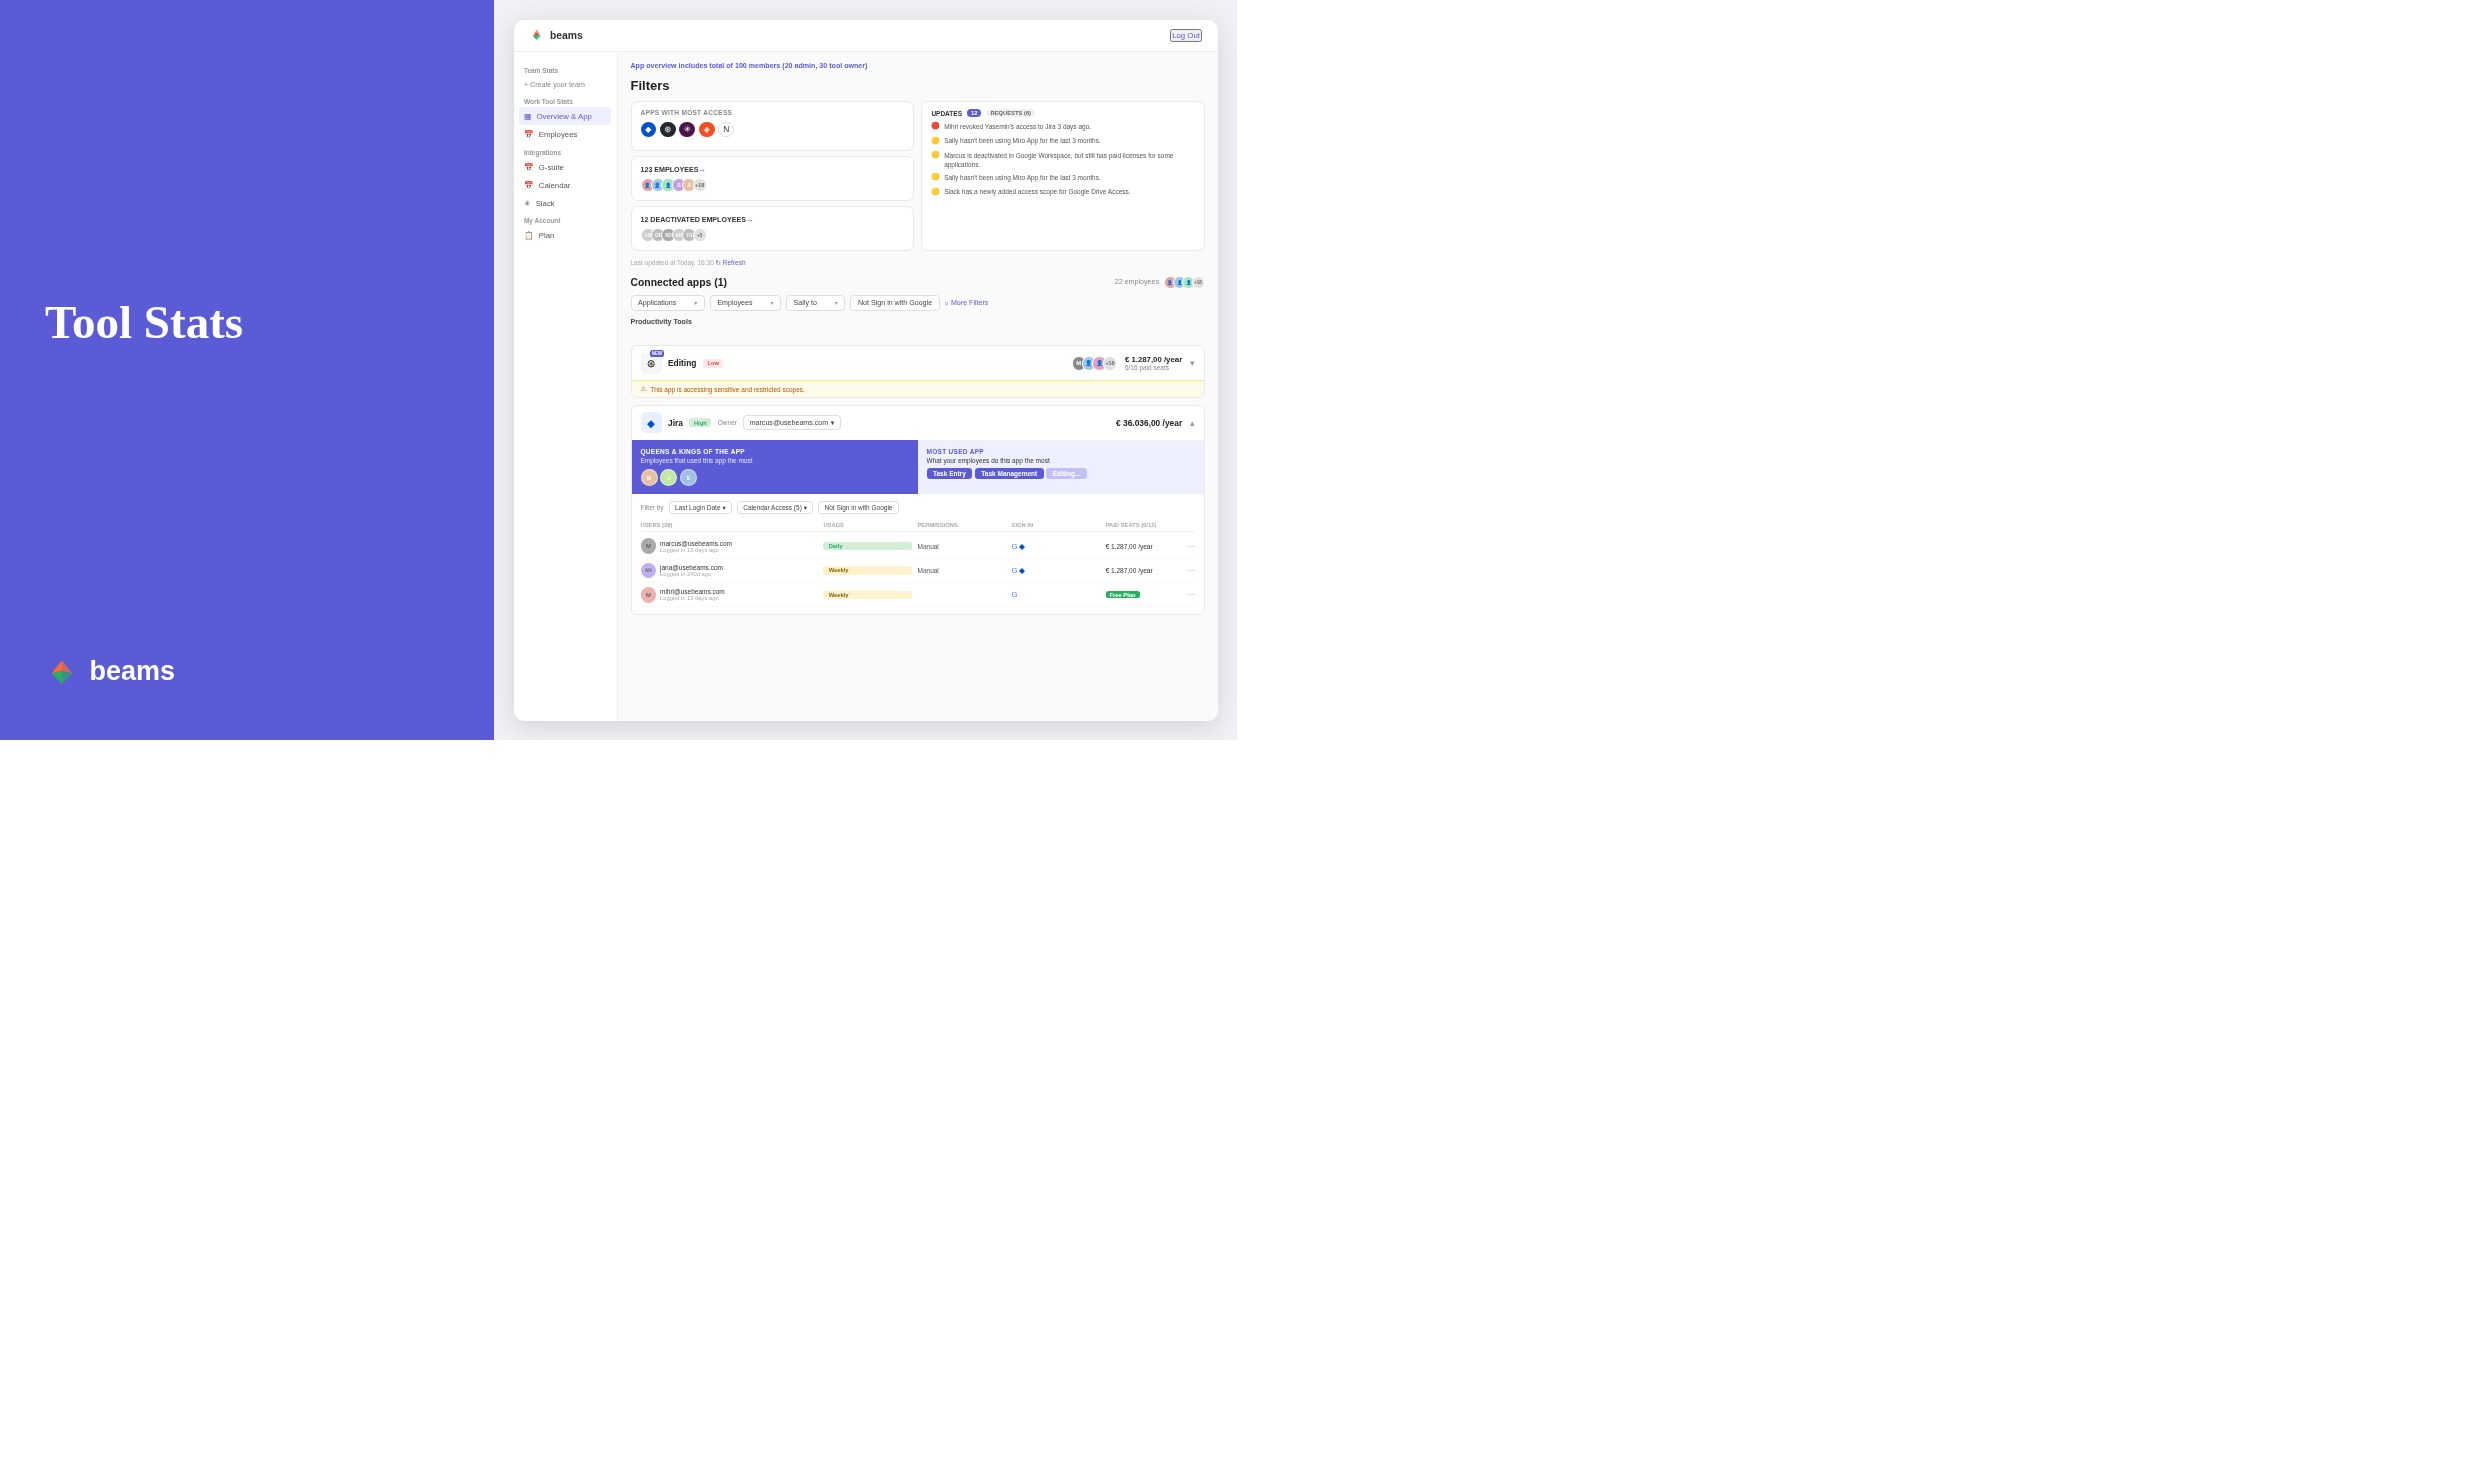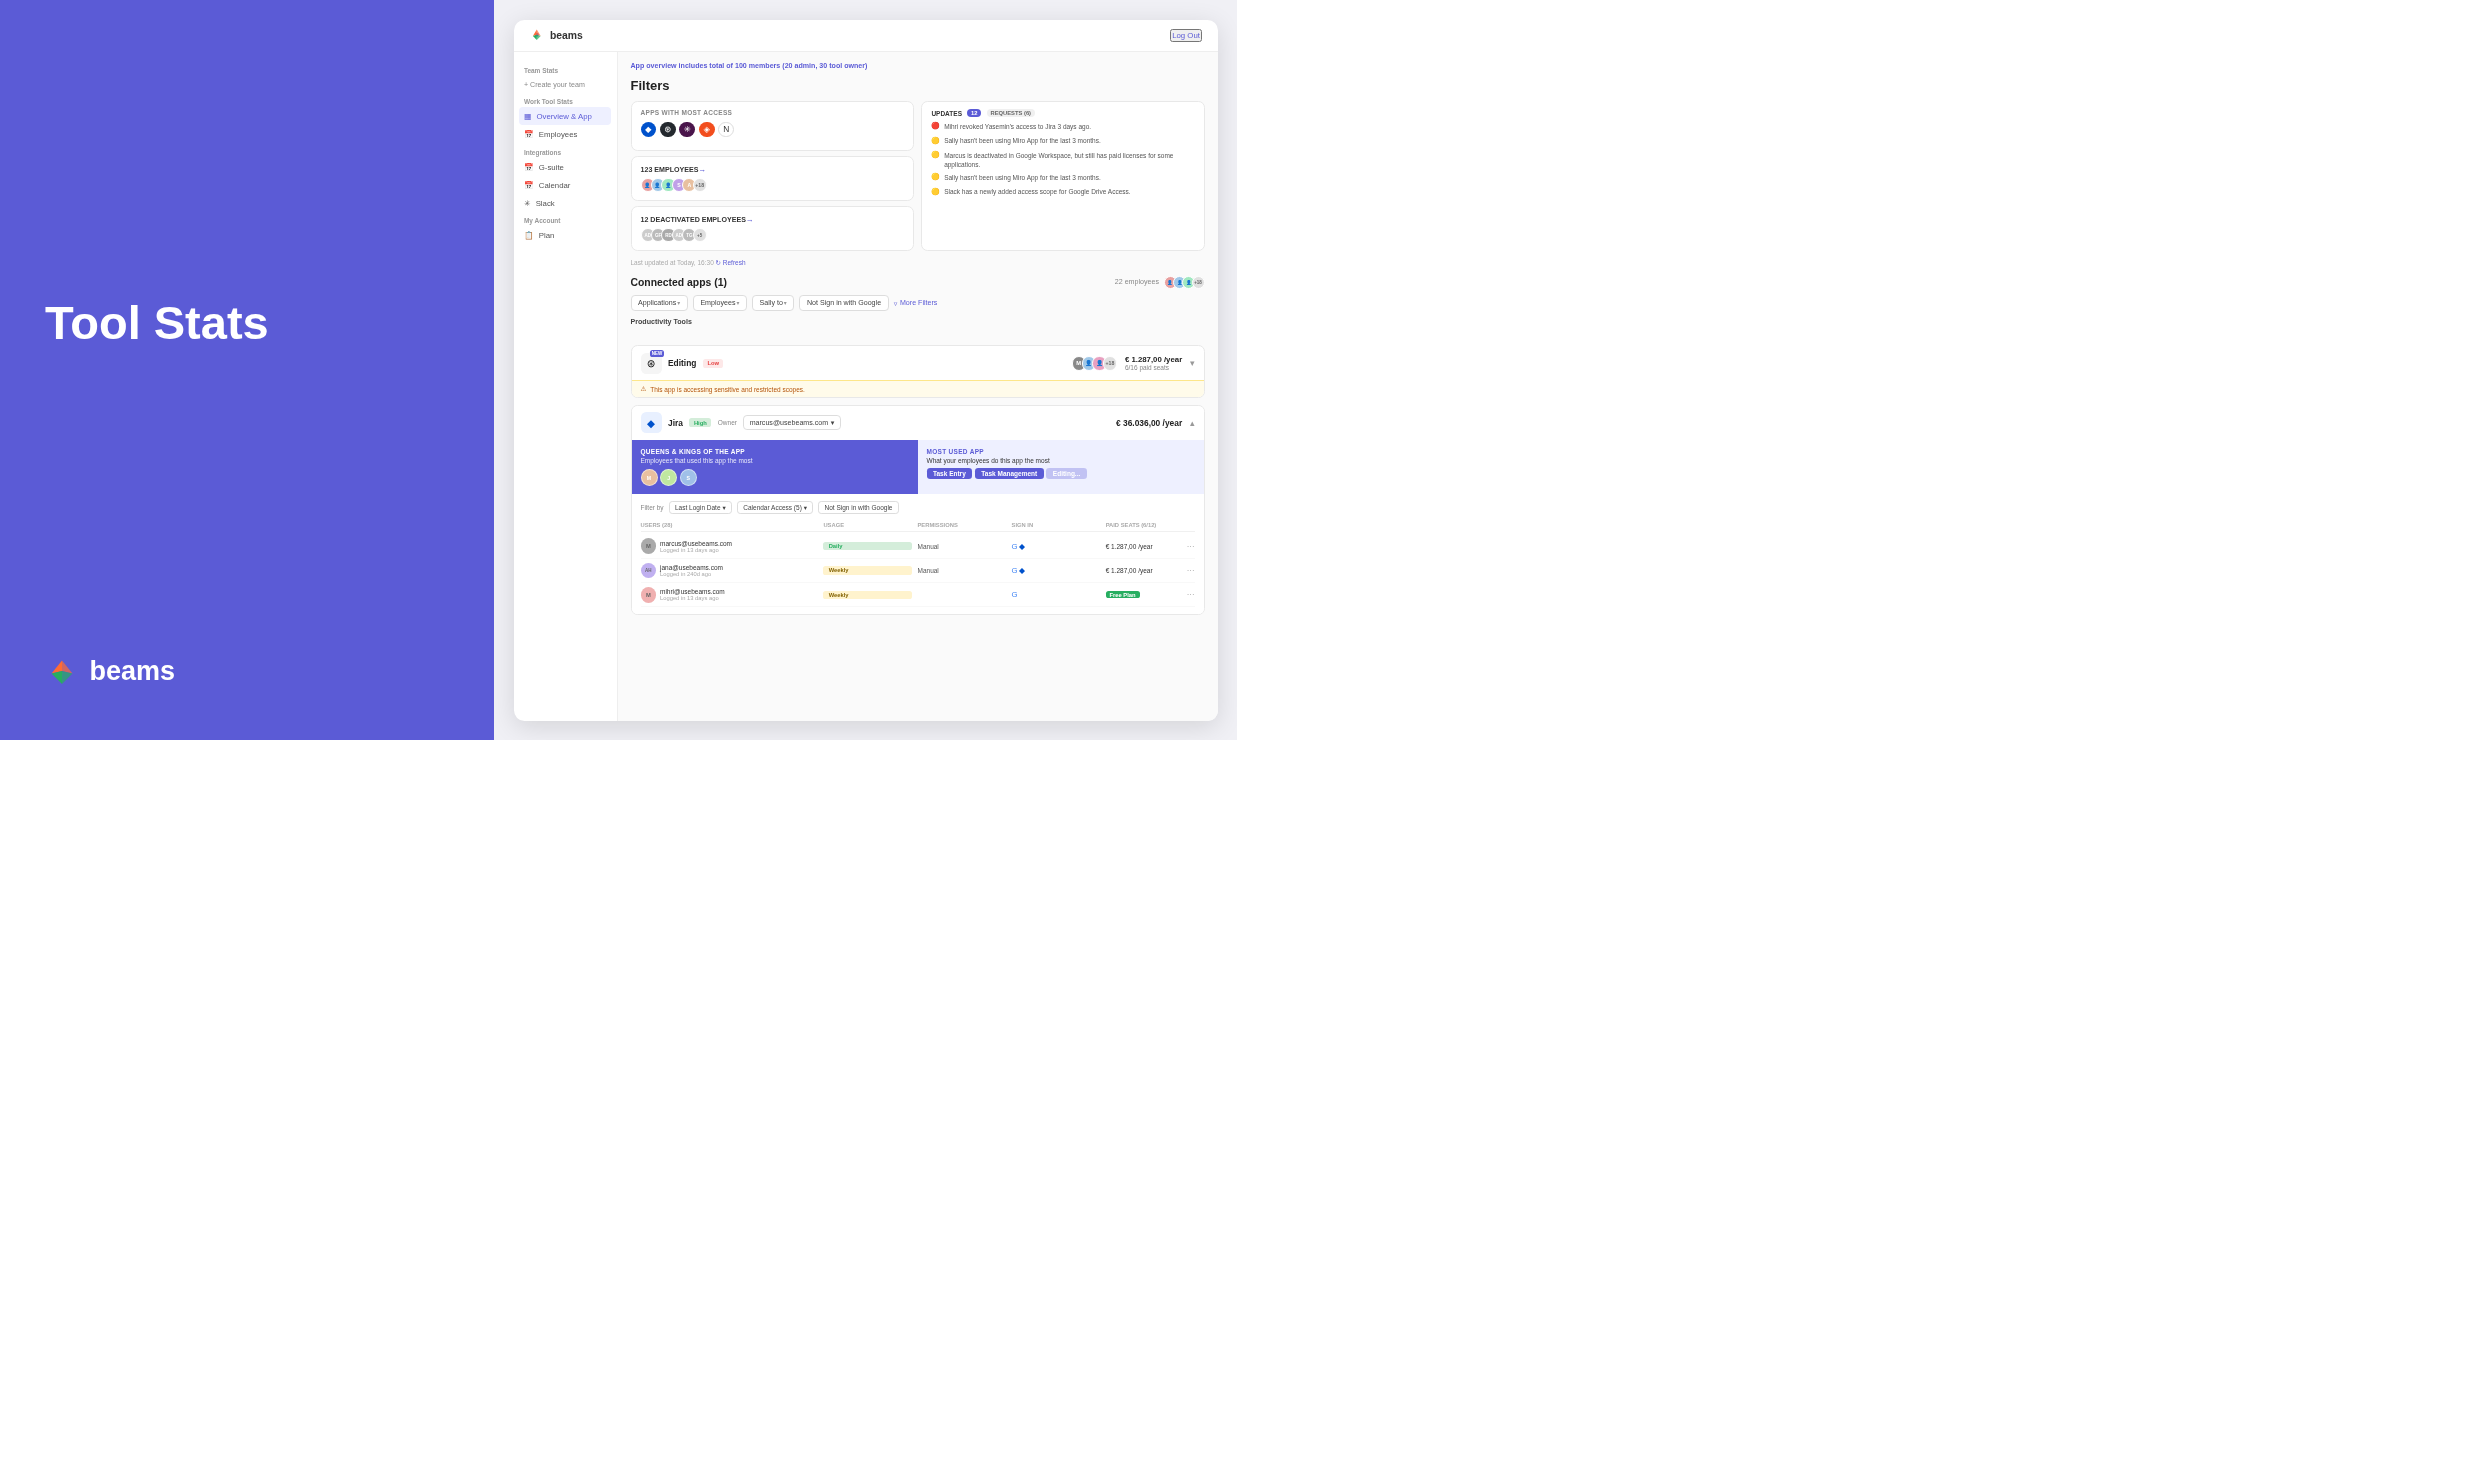--- a/index.html
+++ b/index.html
@@ -9,21 +9,21 @@
     .left-panel {
       width: 494px;
       min-width: 494px;
       background: #5B5BD6;
       display: flex;
       flex-direction: column;
       justify-content: space-between;
       padding: 52px 45px;
     }
     .left-content { flex: 1; display: flex; flex-direction: column; justify-content: center; }
-    .left-title { font-size: 47px; font-weight: 800; color: #fff; line-height: 1.1; margin-bottom: 21px; }
+    .left-title { font-size: 47px; font-weight: 800; color: #fff; line-height: 1.1; margin-bottom: 21px; font-family: Liberation Serif, serif; }
     .left-subtitle { font-size: 18px; color: rgba(255,255,255,0.85); line-height: 1.5; max-width: 338px; }
     .left-logo { display: flex; align-items: center; gap: 10.4px; margin-top: 39px; }
     .logo-icon { width: 34px; height: 34px; }
     .logo-text { font-size: 27px; font-weight: 700; color: #fff; }
 
     
     .right-panel {
       flex: 1;
       background: #f0f0f5;
       display: flex;
@@ -175,21 +175,21 @@
     .refresh-link { color: #5B5BD6; cursor: pointer; }
 
     
     .connected-apps-header { display: flex; align-items: center; justify-content: space-between; margin-bottom: 6.5px; }
     .connected-apps-title { font-size: 10.4px; font-weight: 700; color: #222; }
     .connected-apps-meta { display: flex; align-items: center; gap: 5.2px; font-size: 7.1px; color: #888; }
 
     
     .filters-row { display: flex; gap: 5.2px; align-items: center; margin-bottom: 7.8px; flex-wrap: wrap; }
     .filter-dropdown {
-      display: flex; align-items: center; gap: 1px;
+      display: flex; align-items: center; gap: 18px;
       border: 0.6px solid #ddd; border-radius: 3.9px;
       padding: 2.6px 6.5px; font-size: 7.1px; color: #444;
       cursor: pointer; background: #fff;
     }
     .filter-chevron { font-size: 5.8px; color: #999; }
     .more-filters-btn { display: flex; align-items: center; gap: 2.6px; font-size: 7.1px; color: #5B5BD6; font-weight: 500; cursor: pointer; }
 
     
     .tool-section-label { font-size: 7.1px; font-weight: 700; color: #444; margin-bottom: 19px; }
 

